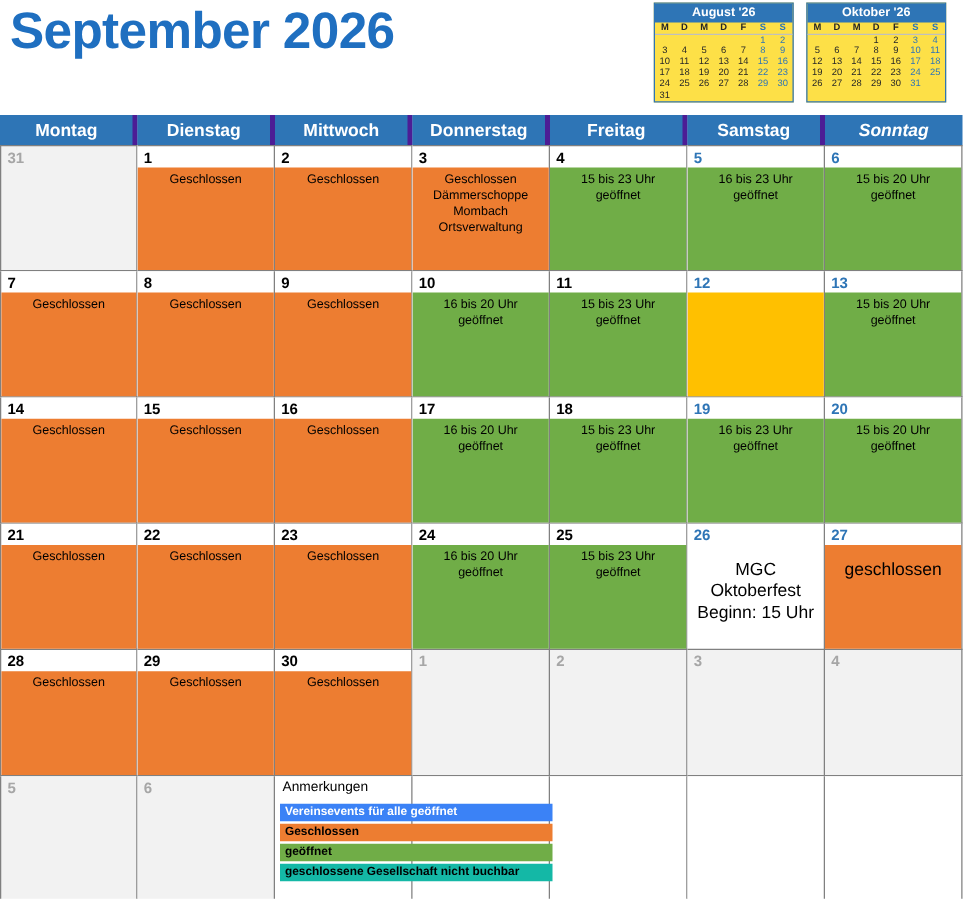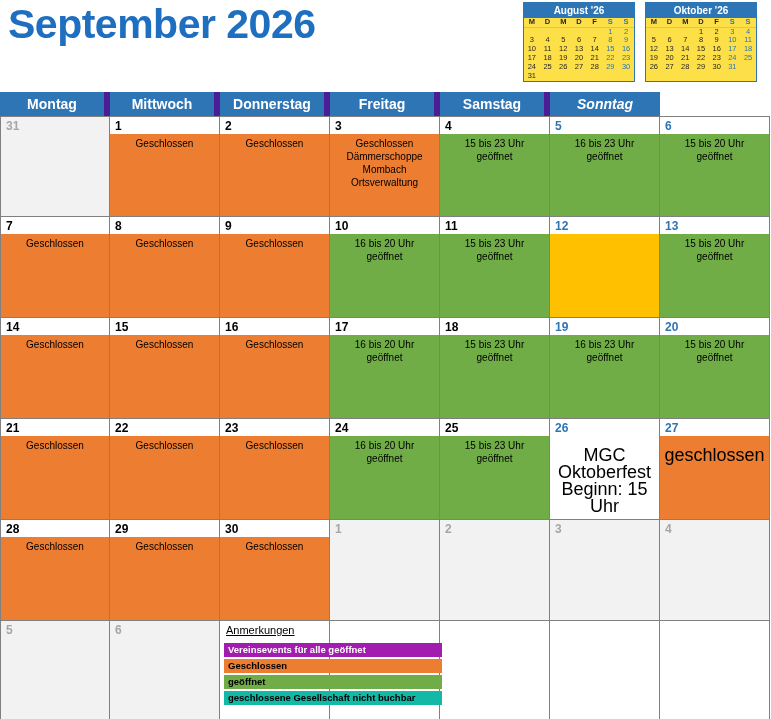--- a/index.html
+++ b/index.html
@@ -87,21 +87,21 @@
   }
   .dow-cell {
     flex: 0 0 110px;
     width: 110px;
     background: #2E75B6;
     color: #ffffff;
     font-size: 14px;
     font-weight: bold;
     text-align: center;
     line-height: 24px;
-    border-right: 6px solid #4c1d95;
+    border-right: 4px solid #4c1d95;
     overflow: hidden;
   }
   .dow-cell:last-child { border-right: none; font-style: italic; }
 
   
   .grid {
     position: absolute;
     top: 116px; left: 0;
     width: 771px;
   }
@@ -137,21 +137,21 @@
     left: 0; right: 0;
     top: 20px;
     padding: 0 3px;
     font-size: 10px;
     line-height: 13px;
     text-align: center;
     color: #000000;
     white-space: pre-line;
   }
   .cell.big .note {
-    font-size: 18px;
+    font-size: 14px;
     line-height: 17px;
     top: 28px;
   }
   .fill {
     position: absolute;
     left: 0; top: 17px;
     width: 110px;
     height: 84px;
   }
   .fill.orange { background: #ED7D31; }
@@ -166,40 +166,39 @@
     left: 0; top: 0;
     width: 110px;
     height: 101px;
   }
   .legend-title {
     position: absolute;
     top: 3px; left: 6px;
     font-size: 11px;
     color: #000000;
     white-space: nowrap;
-    text-decoration: underline;
   }
   .legend-rows {
     position: absolute;
     left: 4px;
     top: 22px;
     width: 218px;
   }
   .legend-row {
     height: 14px;
     line-height: 14px;
     font-size: 9.5px;
     font-weight: bold;
     color: #000000;
     padding-left: 4px;
     margin-bottom: 2px;
     white-space: nowrap;
     overflow: visible;
   }
-  .legend-row.blue   { background: #a21caf; color: #ffffff; }
+  .legend-row.blue   { background: #3b82f6; color: #ffffff; }
   .legend-row.orange { background: #ED7D31; }
   .legend-row.green  { background: #70AD47; }
   .legend-row.yellow { background: #14b8a6; }
 </style>
 </head>
 <body>
 
 <div id="page">
 
   <div class="header">
@@ -341,20 +340,21 @@
               <td class="empty">&nbsp;</td>
               <td class="empty">&nbsp;</td>
             </tr>
           </tbody>
         </table>
     </div>
   </div>
 
   <div class="dow-row" id="dow-row">
       <div class="dow-cell">Montag</div>
+      <div class="dow-cell">Dienstag</div>
       <div class="dow-cell">Mittwoch</div>
       <div class="dow-cell">Donnerstag</div>
       <div class="dow-cell">Freitag</div>
       <div class="dow-cell">Samstag</div>
       <div class="dow-cell">Sonntag</div>
     </div>
 
   <div class="grid" id="grid">
       <div class="week">
         <div class="cell out">

